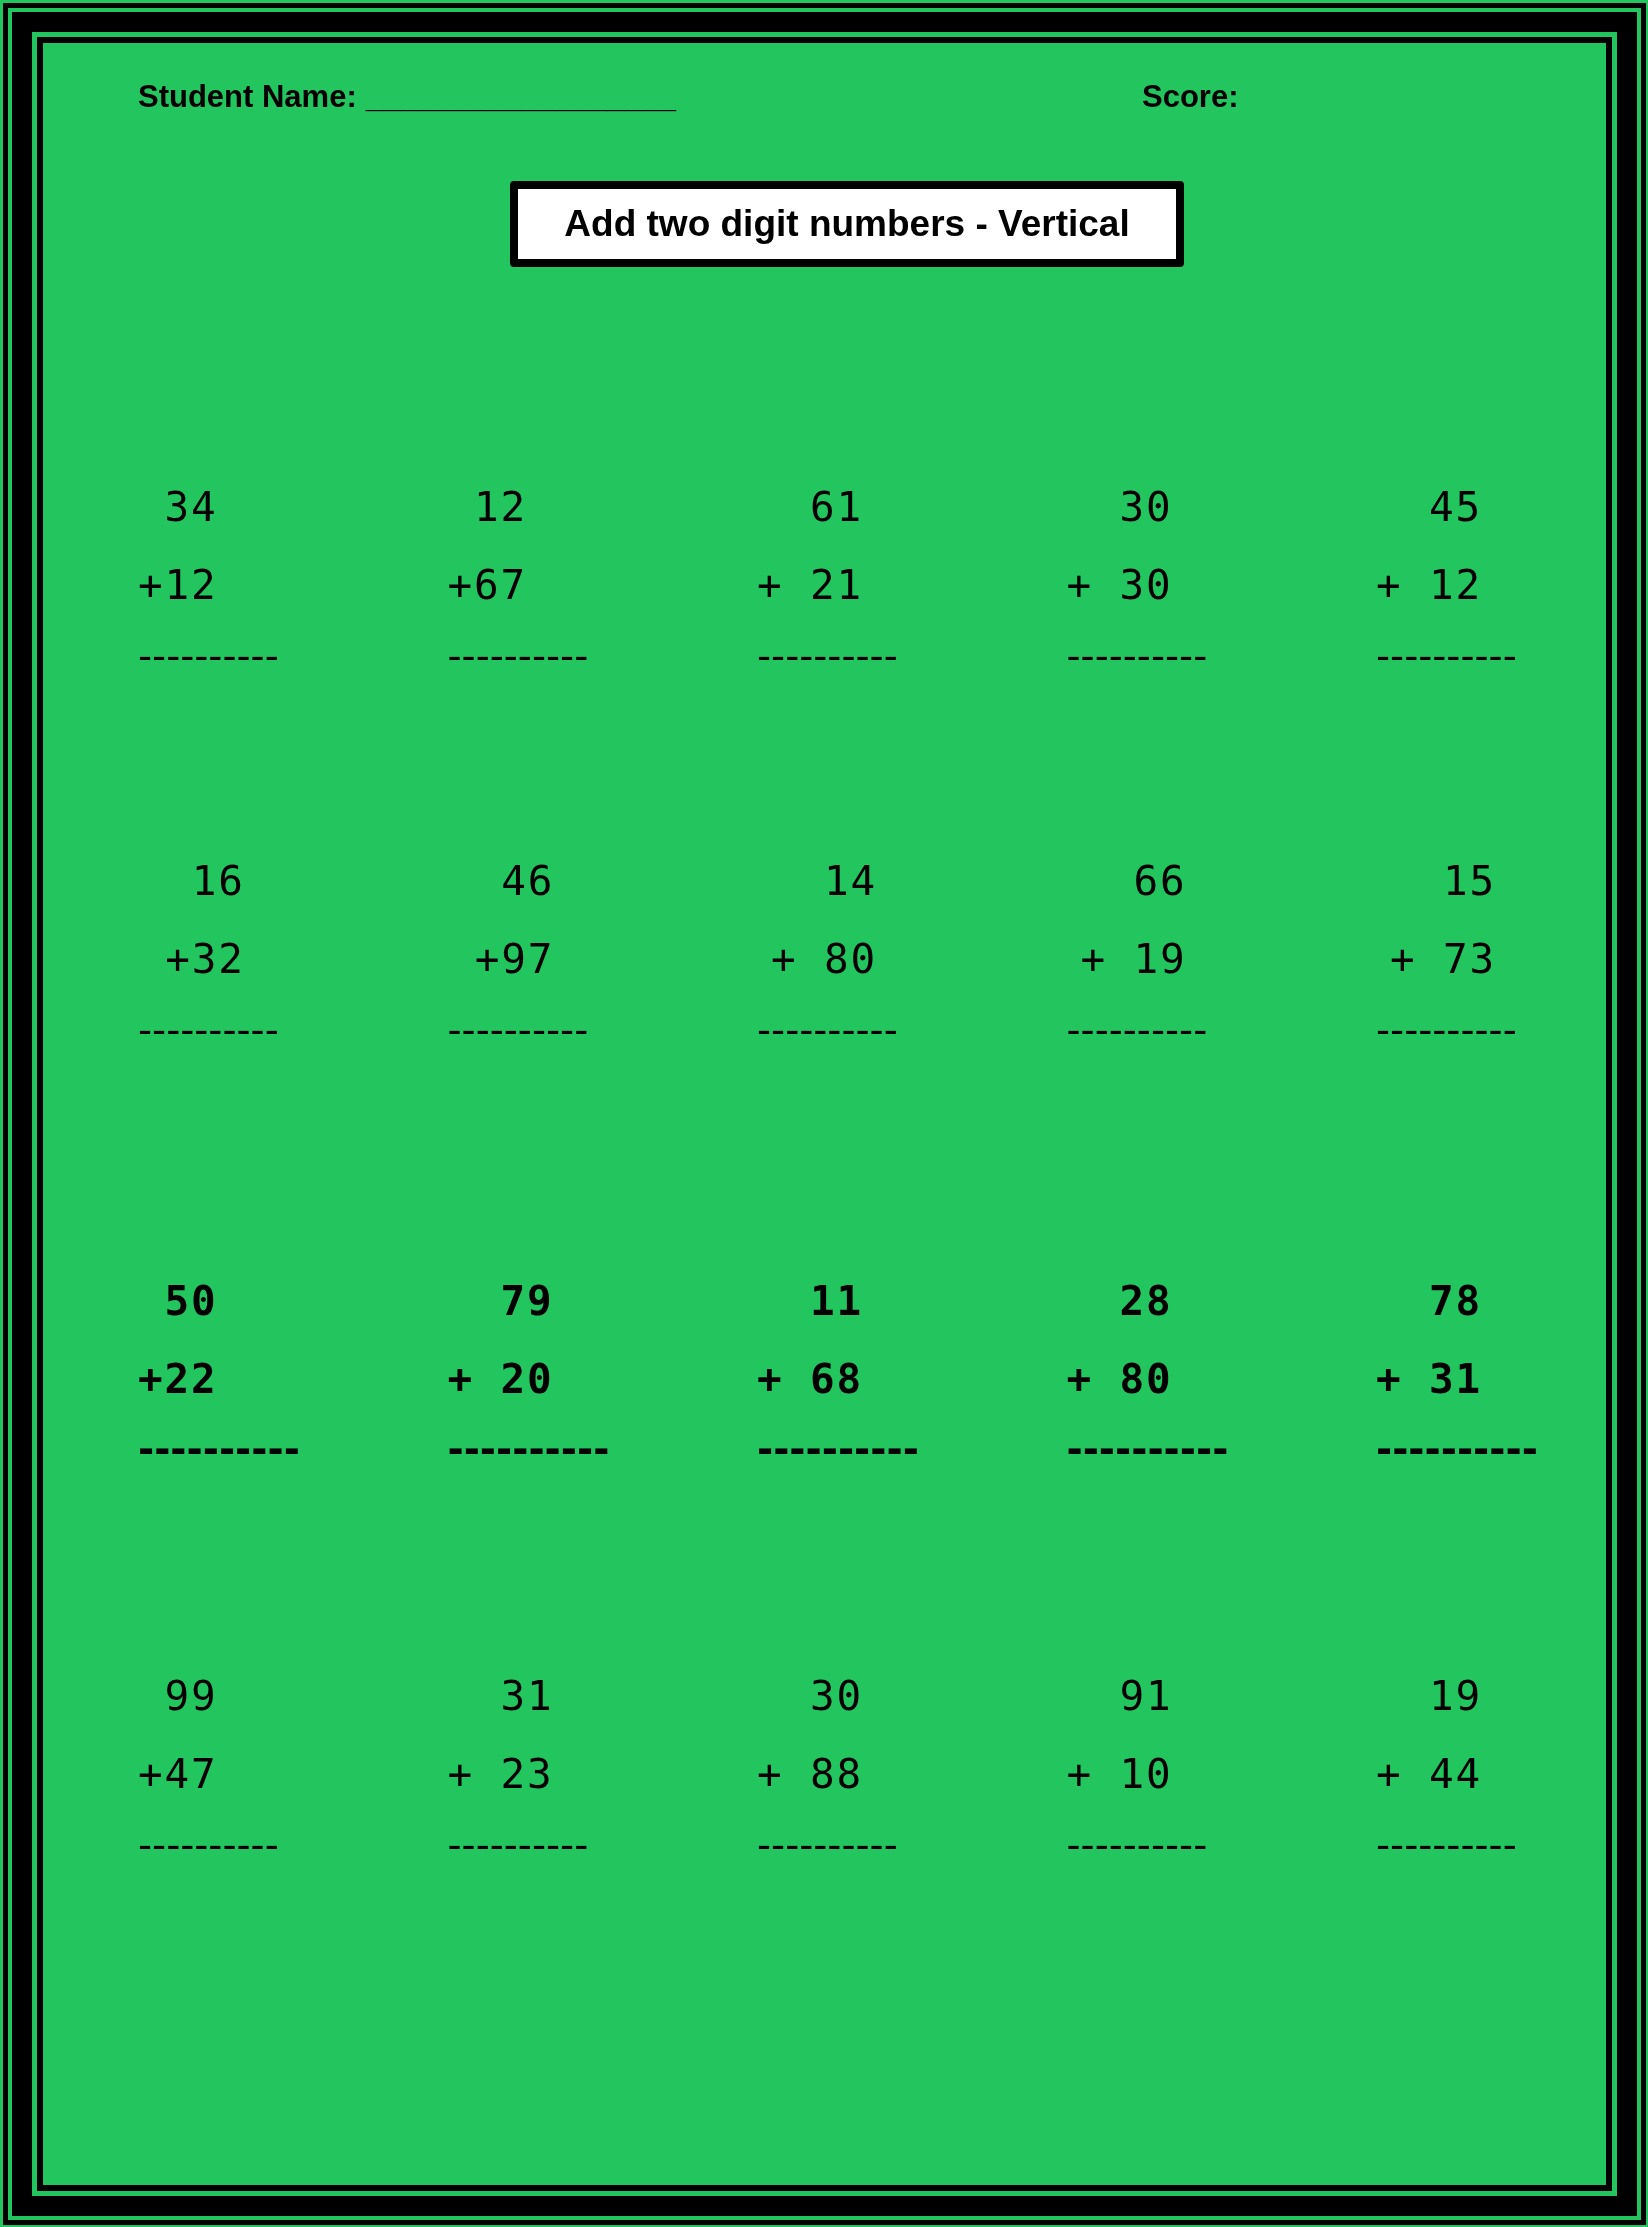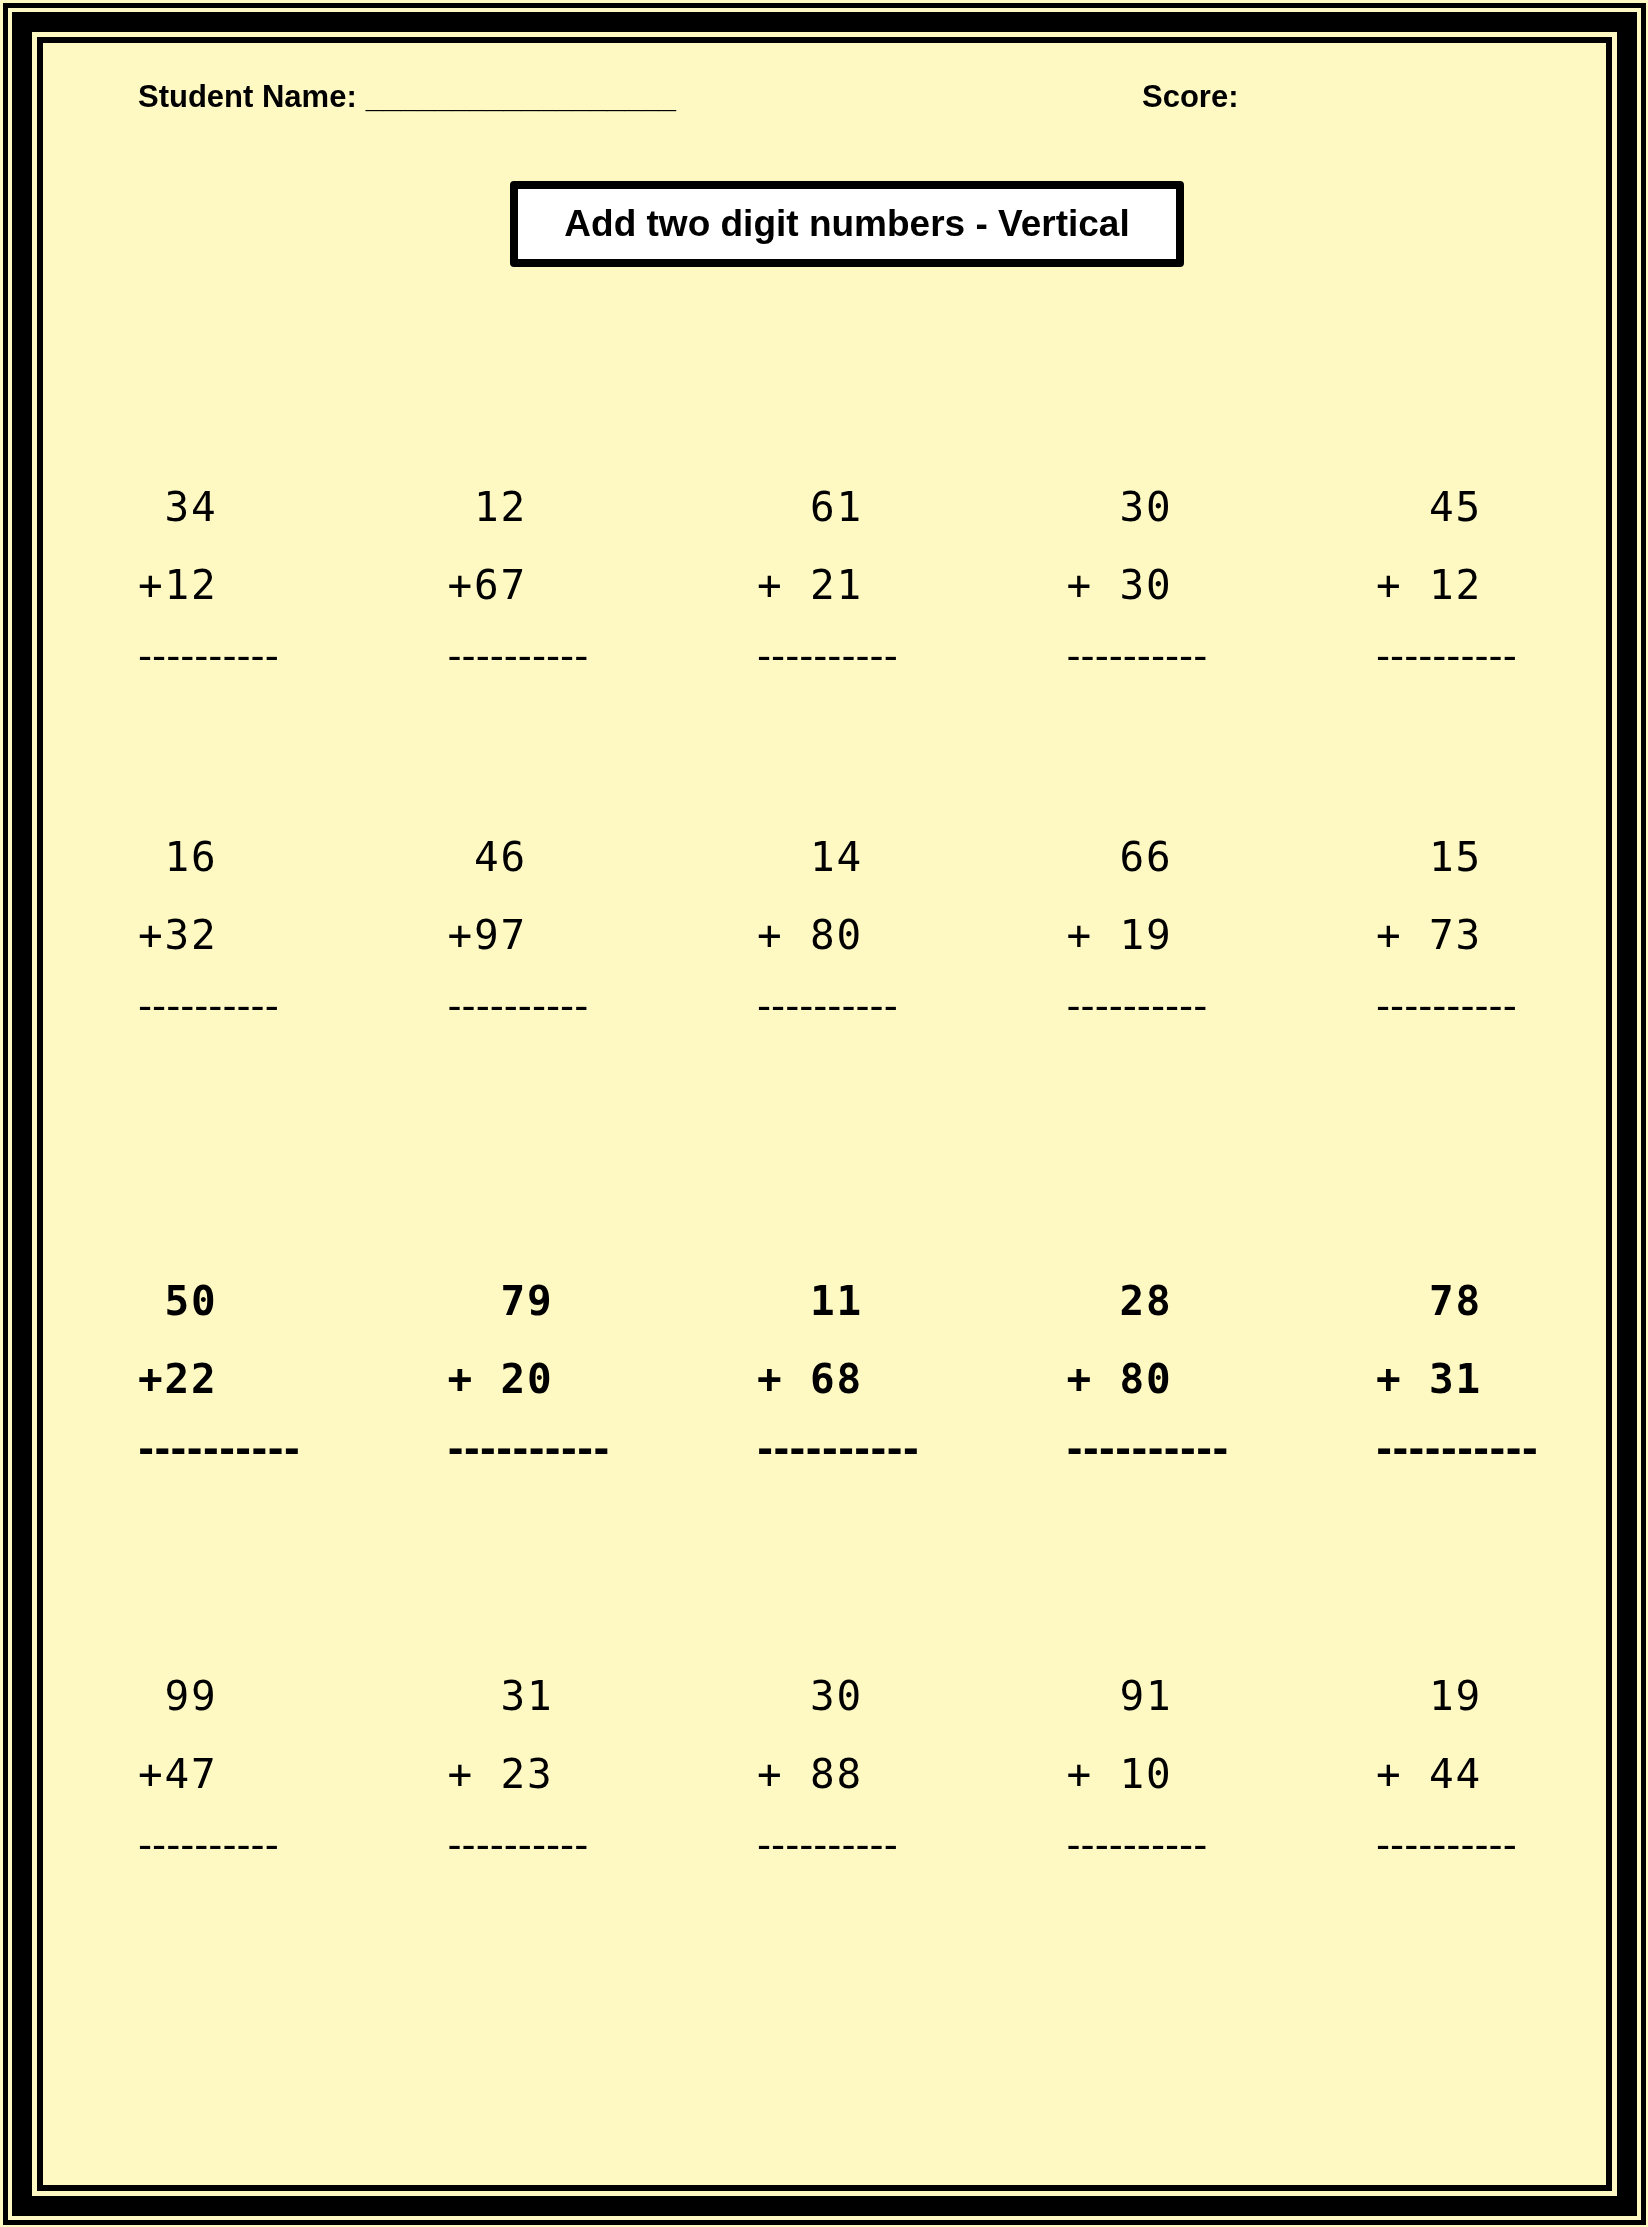--- a/index.html
+++ b/index.html
@@ -1,20 +1,20 @@
 <!DOCTYPE html>
 <html style="font-size:14.3px"><head>
 <meta charset="utf-8">
 <style>
   html, body { margin: 0; padding: 0; background: #e8e8e8; }
   .sheet {
     position: relative;
     width: 1649px;
     height: 2228px;
-    background: #fef9c3;
+    background: #22c55e;
     font-family: "Liberation Sans", sans-serif;
     color: #000;
     overflow: hidden;
   }
   
   .frame-outer { position: absolute; inset: 2.7px;  border: 5.3px solid #000; pointer-events: none; }
   .frame-mid   { position: absolute; inset: 11.6px; border: 20.5px solid #000; pointer-events: none; }
   .frame-inner { position: absolute; inset: 37px; border: 6.2px solid #000; pointer-events: none; }
 
   .header-line {
@@ -50,21 +50,21 @@
     white-space: nowrap;
   }
   .prob-row {
     position: absolute;
     left: 138px;
     width: 1372px;
     display: flex;
     justify-content: space-between;
   }
   .row-1 { top: 487px; }
-  .row-2 { top: 837px; }
+  .row-2 { top: 861px; text-align: center; }
   .row-3 { top: 1281px; font-weight: bold; }
   .row-4 { top: 1676px; }
   .prob { width: 134px; height: 192px; }
   .pline {
     font-family: "DejaVu Sans Mono", monospace;
     font-size: 41px;
     line-height: 41px;
     height: 41px;
     letter-spacing: 1.8px;
     white-space: pre;

